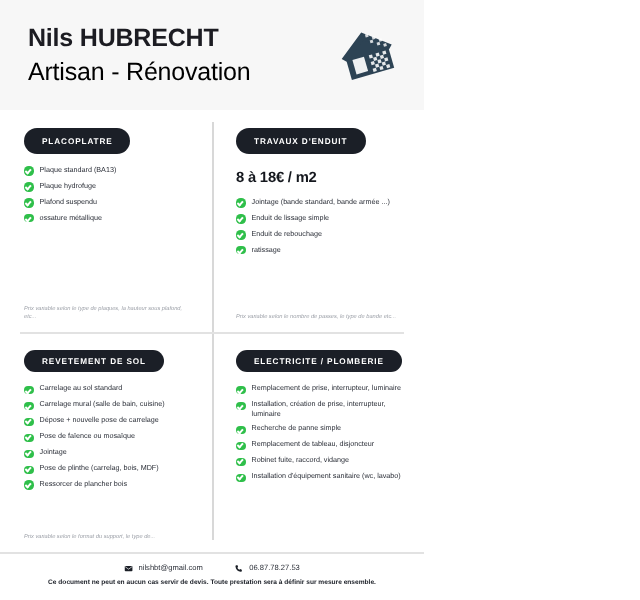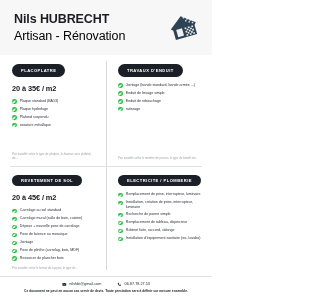--- a/index.html
+++ b/index.html
@@ -201,21 +201,20 @@
       </g>
     </svg>
   </div>
 
   <div class="grid">
     <div class="vline"></div>
     <div class="hline"></div>
 
     <div class="card">
       <div class="badge">PLACOPLATRE</div>
-      <div class="price">20 à 35€ / m2</div>
       <ul class="bullets">
         <li class="bullet">
           <span class="check"></span>
           <span class="bullet-text">Plaque standard (BA13)</span>
         </li>
         <li class="bullet">
           <span class="check"></span>
           <span class="bullet-text">Plaque hydrofuge</span>
         </li>
         <li class="bullet">
@@ -225,20 +224,21 @@
         <li class="bullet">
           <span class="check"></span>
           <span class="bullet-text">ossature métallique</span>
         </li>
       </ul>
       <div class="note">Prix variable selon le type de plaques, la hauteur sous plafond, etc...</div>
     </div>
 
     <div class="card">
       <div class="badge">TRAVAUX D'ENDUIT</div>
+      <div class="price">8 à 18€ / m2</div>
       <ul class="bullets">
         <li class="bullet">
           <span class="check"></span>
           <span class="bullet-text">Jointage (bande standard, bande armée ...)</span>
         </li>
         <li class="bullet">
           <span class="check"></span>
           <span class="bullet-text">Enduit de lissage simple</span>
         </li>
         <li class="bullet">
@@ -248,21 +248,20 @@
         <li class="bullet">
           <span class="check"></span>
           <span class="bullet-text">ratissage</span>
         </li>
       </ul>
       <div class="note">Prix variable selon le nombre de passes, le type de bande etc...</div>
     </div>
 
     <div class="card">
       <div class="badge two-line">REVETEMENT de SOL</div>
-      <div class="price">20 à 45€ / m2</div>
       <ul class="bullets">
         <li class="bullet">
           <span class="check"></span>
           <span class="bullet-text">Carrelage au sol standard</span>
         </li>
         <li class="bullet">
           <span class="check"></span>
           <span class="bullet-text">Carrelage mural (salle de bain, cuisine)</span>
         </li>
         <li class="bullet">

